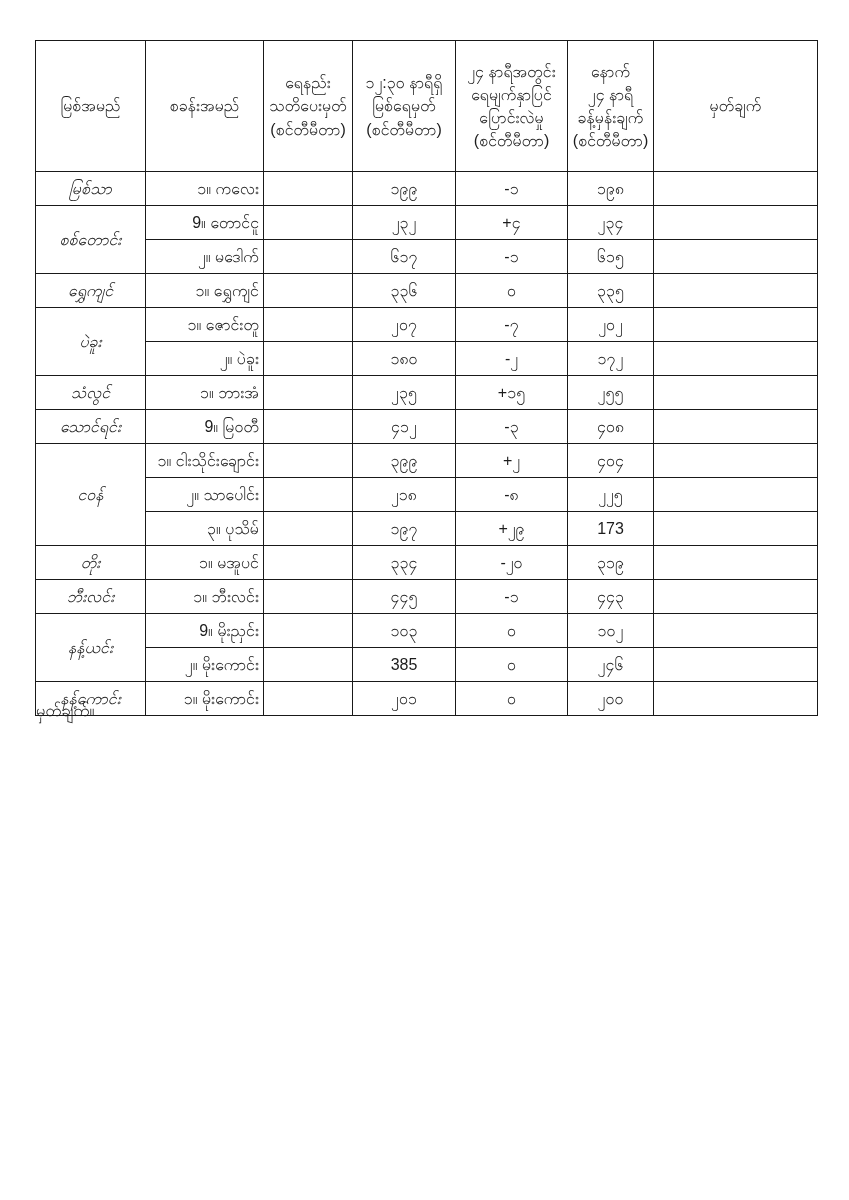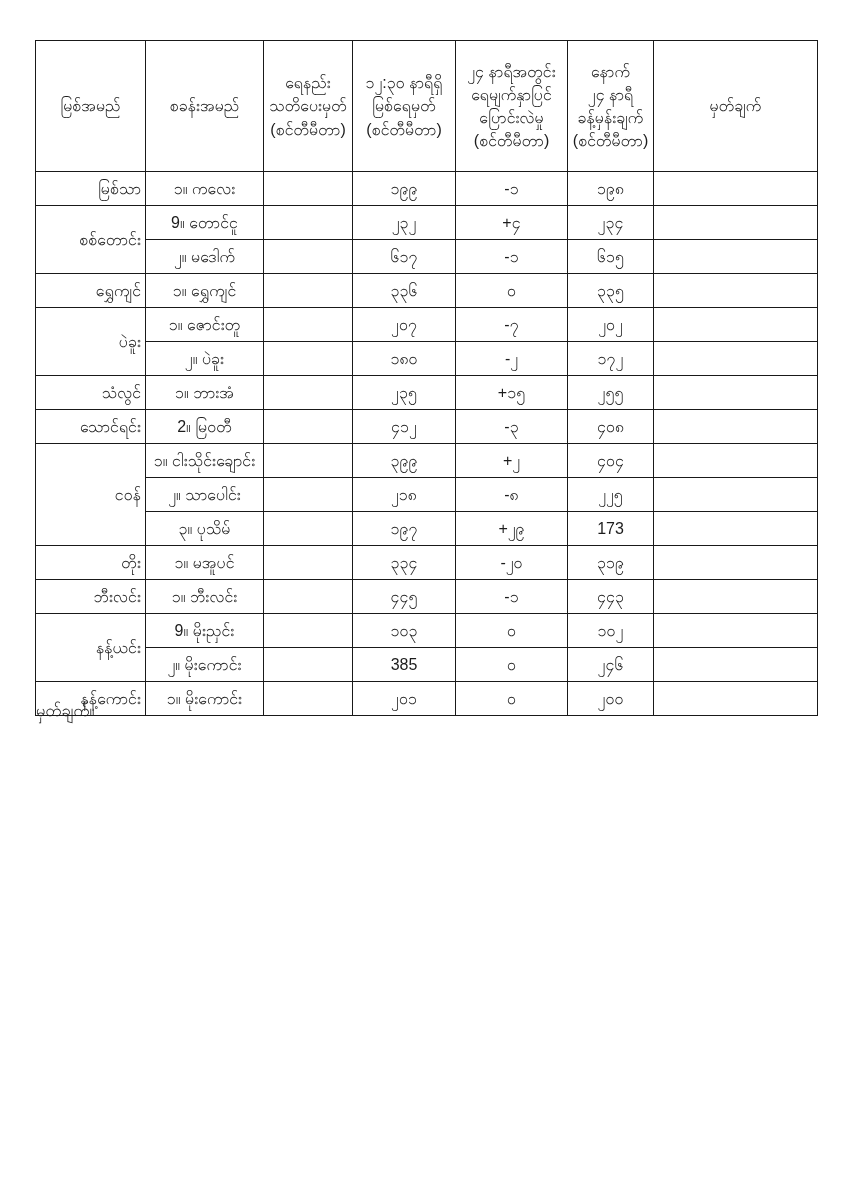--- a/index.html
+++ b/index.html
@@ -29,22 +29,22 @@
     overflow: hidden;
   }
   table.levels tr.header-row td {
     height: 122px;
     text-align: center;
     white-space: pre-line;
     font-size: 16px;
     padding: 4px 2px;
   }
   table.levels tr.data-row td { height: 29px; }
-  td.col-river  { text-align: right; padding-left: 8px; }
-  td.col-station{ text-align: center; padding-left: 6px; }
+  td.col-river  { text-align: center; padding-left: 8px; font-style: italic; }
+  td.col-station{ text-align: right; padding-left: 6px; }
   td.col-num    { text-align: center; }
   .footnote {
     position: absolute;
     left: 36px;
     top: 700px;
     width: 780px;
     font-size: 16.5px;
     display: flex;
     gap: 26px;
     white-space: nowrap;
@@ -148,21 +148,21 @@
         <td class="col-station">၁။ ဘားအံ</td>
         <td class="col-num"></td>
         <td class="col-num">၂၃၅</td>
         <td class="col-num">+၁၅</td>
         <td class="col-num">၂၅၅</td>
         <td class="col-num"></td>
       </tr>
 
       <tr class="data-row">
         <td class="col-river">သောင်ရင်း</td>
-        <td class="col-station">2။ မြဝတီ</td>
+        <td class="col-station">9။ မြဝတီ</td>
         <td class="col-num"></td>
         <td class="col-num">၄၁၂</td>
         <td class="col-num">-၃</td>
         <td class="col-num">၄၀၈</td>
         <td class="col-num"></td>
       </tr>
 
       <tr class="data-row">
         <td class="col-river" rowspan="3">ငဝန်</td>
         <td class="col-station">၁။ ငါးသိုင်းချောင်း</td>

